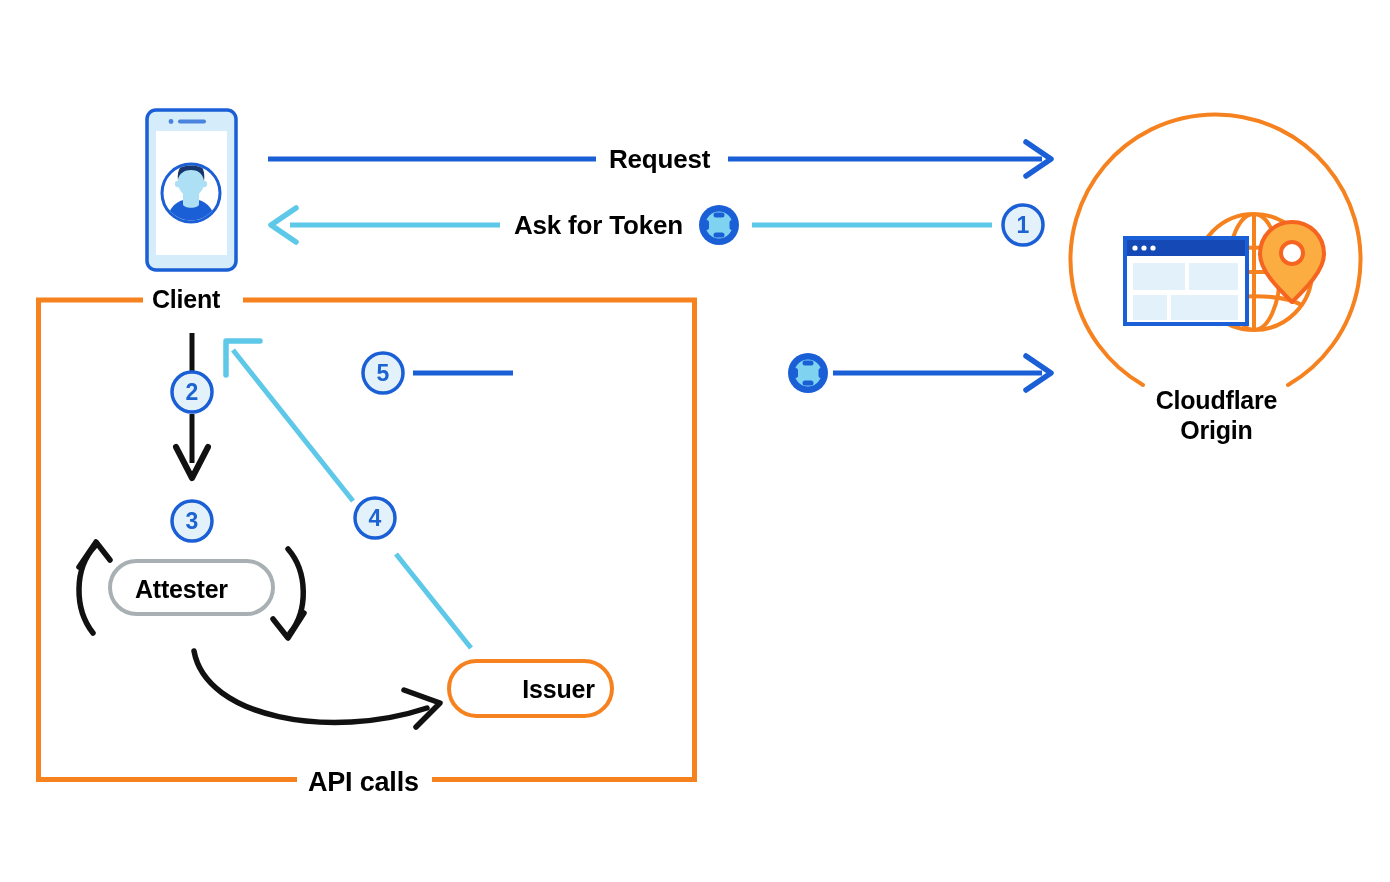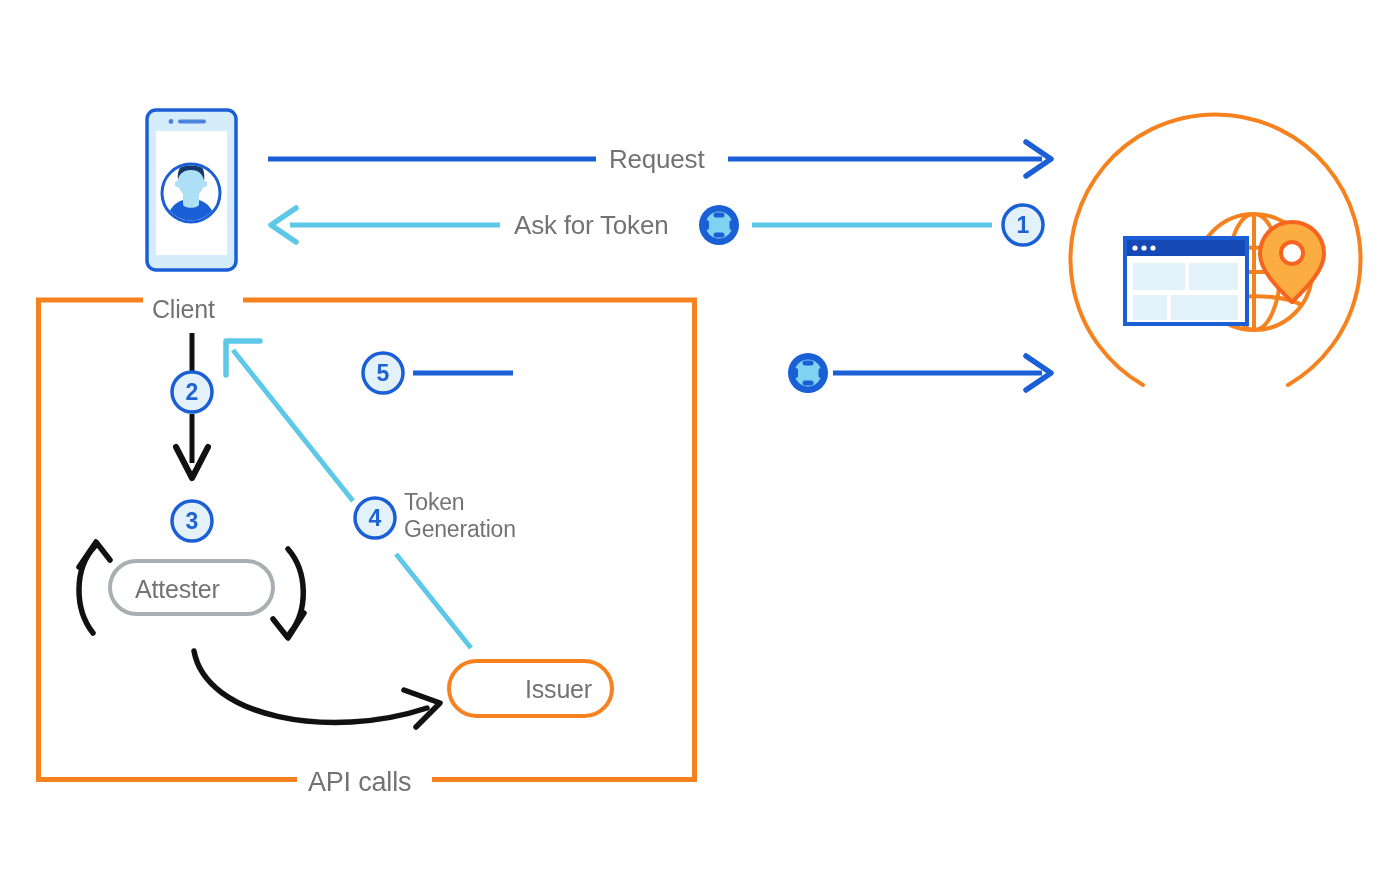--- a/index.html
+++ b/index.html
@@ -19,22 +19,22 @@
   }
   #diagram-svg {
     position: absolute;
     left: 0;
     top: 0;
     width: 1390px;
     height: 882px;
   }
   .lbl {
     position: absolute;
-    color: #737373;
-    font-weight: normal;
+    color: #000000;
+    font-weight: bold;
     letter-spacing: -0.2px;
     white-space: nowrap;
     line-height: 1.15;
   }
   .lbl-flow   { font-size: 26px; }
   .lbl-node   { font-size: 25px; }
   .lbl-box    { font-size: 27px; }
   .lbl-origin { font-size: 25px; text-align: center; line-height: 1.2; }
   .lbl-tokgen { font-size: 23px; line-height: 1.18; }
   .chip {
@@ -208,27 +208,27 @@
     <circle cx="192" cy="521" r="20" fill="#e3f1fb" stroke="#1a5fd6" stroke-width="3.5"></circle>
     <circle cx="375" cy="518" r="20" fill="#e3f1fb" stroke="#1a5fd6" stroke-width="3.5"></circle>
     <circle cx="383" cy="373" r="20" fill="#e3f1fb" stroke="#1a5fd6" stroke-width="3.5"></circle>
   </svg>
 
   <div class="lbl lbl-flow" style="left:609px; top:145px;">Request</div>
 
   <div class="lbl lbl-flow" style="left:514px; top:211px;text-align:center;">Ask for Token</div>
 
 
-  <div class="lbl lbl-tokgen" style="left:404px; top:489px;">
-    <div>Token</div>
-    <div>Generation</div>
+
+  <div class="lbl lbl-node" style="left:152px; top:285px;">Client</div>
+
+  <div class="lbl lbl-origin" style="left:1144px; top:385px; width:145px;">
+    <div>Cloudflare</div>
+    <div>Origin</div>
   </div>
-
-  <div class="lbl lbl-node" style="left:152px; top:295px;">Client</div>
-
 
   <div class="lbl lbl-node" style="left:135px; top:575px; width:113px; text-align:left;">Attester</div>
 
   <div class="lbl lbl-node" style="left:502px; top:675px; width:113px; text-align:center;">Issuer</div>
 
   <div class="lbl lbl-box" style="left:308px; top:767px;">API calls</div>
 
   <div class="chip" style="left:1003px; top:205px; width:40px; height:40px;">1</div>
   <div class="chip" style="left:172px; top:372px; width:40px; height:40px;">2</div>
   <div class="chip" style="left:172px; top:501px; width:40px; height:40px;">3</div>

